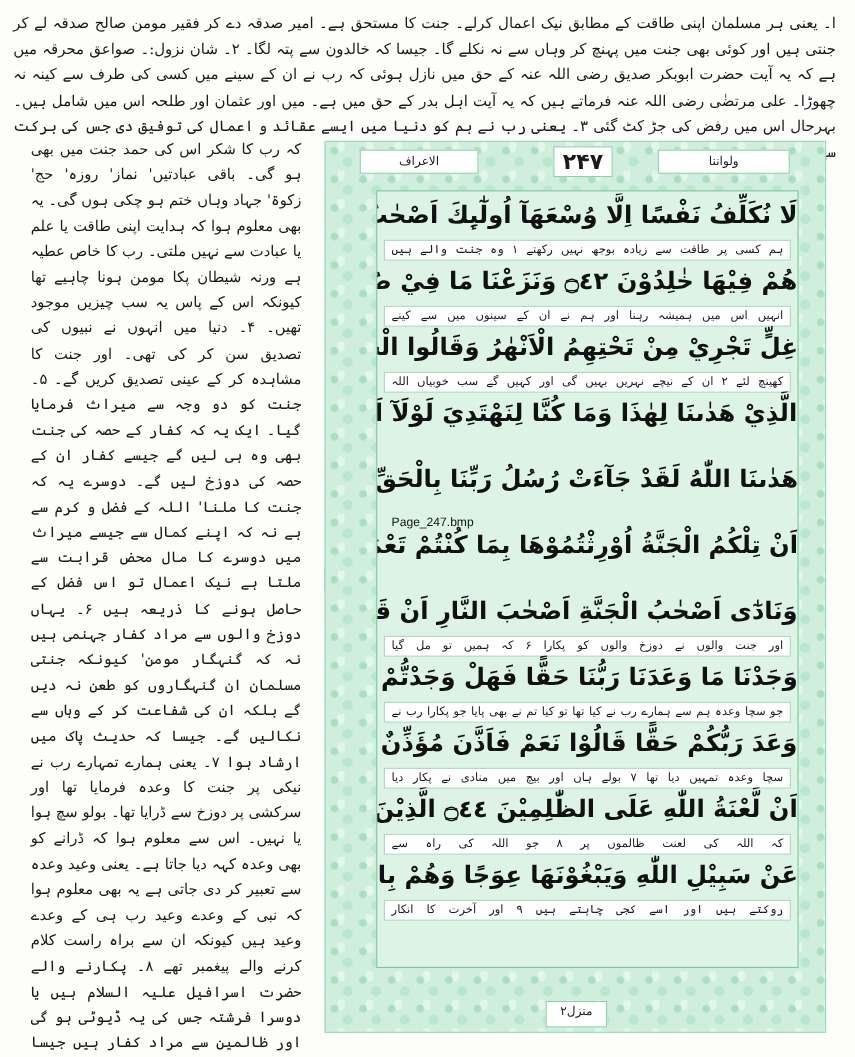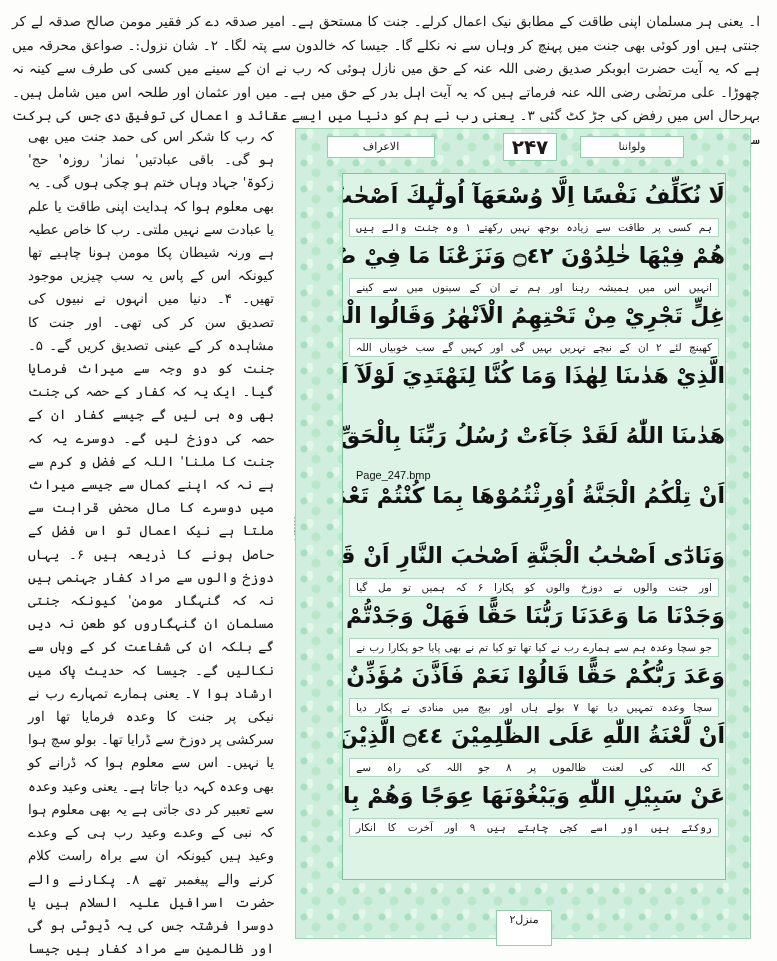--- a/index.html
+++ b/index.html
@@ -64,42 +64,42 @@
     line-height:40px; color:#111; white-space:nowrap; overflow:hidden;
   }
   .trans {
     position:absolute; left:6px; right:6px; height:19px;
     background:#ffffff; border:1px solid #a9d9bc; box-sizing:border-box;
     direction:rtl; text-align:justify; text-align-last:justify;
     font-family:"DejaVu Serif", serif; font-size:10.5px; line-height:17px;
     padding:0 6px; white-space:nowrap; overflow:hidden;
   }
   .manzil-box {
-    position:absolute; left:200px; top:781px; width:56px; height:36px;
+    position:absolute; left:200px; top:781px; width:56px; height:24px;
     background:#ffffff; border:1px solid #8fcfa9; box-sizing:border-box;
     font-family:"DejaVu Serif", serif; font-size:11px; line-height:18px;
     text-align:center; direction:rtl;
   }
   .file-label {
     position:absolute; left:356px; top:469px;
     font-family:"Liberation Sans", sans-serif; font-size:11px; color:#111;
     background:transparent;
   }
 </style>
 </head>
 <body>
 
 <div class="top-note">ا۔ یعنی ہر مسلمان اپنی طاقت کے مطابق نیک اعمال کرلے۔ جنت کا مستحق ہے۔ امیر صدقہ دے کر فقیر مومن صالح صدقہ لے کر جنتی ہیں اور کوئی بھی جنت میں پہنچ کر وہاں سے نہ نکلے گا۔ جیسا کہ خالدون سے پتہ لگا۔ ۲۔ شان نزول:۔ صواعق محرقہ میں ہے کہ یہ آیت حضرت ابوبکر صدیق رضی اللہ عنہ کے حق میں نازل ہوئی کہ رب نے ان کے سینے میں کسی کی طرف سے کینہ نہ چھوڑا۔ علی مرتضٰی رضی اللہ عنہ فرماتے ہیں کہ یہ آیت اہل بدر کے حق میں ہے۔ میں اور عثمان اور طلحہ اس میں شامل ہیں۔ بہرحال اس میں رفض کی جڑ کٹ گئی ۳۔ یعنی رب نے ہم کو دنیا میں ایسے عقائد و اعمال کی توفیق دی جس کی برکت سے ہم یہاں پہنچے۔ اس سے معلوم ہوا</div>
 
 <div class="side-note">کہ رب کا شکر اس کی حمد جنت میں بھی ہو گی۔ باقی عبادتیں' نماز' روزہ' حج' زکوۃ' جہاد وہاں ختم ہو چکی ہوں گی۔ یہ بھی معلوم ہوا کہ ہدایت اپنی طاقت یا علم یا عبادت سے نہیں ملتی۔ رب کا خاص عطیہ ہے ورنہ شیطان پکا مومن ہونا چاہیے تھا کیونکہ اس کے پاس یہ سب چیزیں موجود تھیں۔ ۴۔ دنیا میں انہوں نے نبیوں کی تصدیق سن کر کی تھی۔ اور جنت کا مشاہدہ کر کے عینی تصدیق کریں گے۔ ۵۔ جنت کو دو وجہ سے میراث فرمایا گیا۔ ایک یہ کہ کفار کے حصہ کی جنت بھی وہ ہی لیں گے جیسے کفار ان کے حصہ کی دوزخ لیں گے۔ دوسرے یہ کہ جنت کا ملنا' اللہ کے فضل و کرم سے ہے نہ کہ اپنے کمال سے جیسے میراث میں دوسرے کا مال محض قرابت سے ملتا ہے نیک اعمال تو اس فضل کے حاصل ہونے کا ذریعہ ہیں ۶۔ یہاں دوزخ والوں سے مراد کفار جہنمی ہیں نہ کہ گنہگار مومن' کیونکہ جنتی مسلمان ان گنہگاروں کو طعن نہ دیں گے بلکہ ان کی شفاعت کر کے وہاں سے نکالیں گے۔ جیسا کہ حدیث پاک میں ارشاد ہوا ۷۔ یعنی ہمارے تمہارے رب نے نیکی پر جنت کا وعدہ فرمایا تھا اور سرکشی پر دوزخ سے ڈرایا تھا۔ بولو سچ ہوا یا نہیں۔ اس سے معلوم ہوا کہ ڈرانے کو بھی وعدہ کہہ دیا جاتا ہے۔ یعنی وعید وعدہ سے تعبیر کر دی جاتی ہے یہ بھی معلوم ہوا کہ نبی کے وعدے وعید رب ہی کے وعدے وعید ہیں کیونکہ ان سے براہ راست کلام کرنے والے پیغمبر تھے ۸۔ پکارنے والے حضرت اسرافیل علیہ السلام ہیں یا دوسرا فرشتہ جس کی یہ ڈیوٹی ہو گی اور ظالمین سے مراد کفار ہیں جیسا کہ اگلی آیت سے پتہ لگ رہا ہے ۹۔ اگرچہ روکنا دنیا میں ہی ہو چکا تھا لیکن چونکہ اس کا نتیجہ آج ظاہر ہو رہا ہے' اس لئے حال سے تعبیر فرمایا گیا گویا وہ قیامت میں روک رہے ہیں۔</div>
 
 <div class="side-marker">الملتنة</div>
 
 <div class="frame">
-  <div class="header-box" style="left:284px; width:104px;">ولواننا</div>
+  <div class="header-box" style="left:302px; width:120px;">ولواننا</div>
   <div class="page-number" style="left:207px; width:54px;">۲۴۷</div>
   <div class="header-box" style="left:31px; width:108px;">الاعراف</div>
 
   <div class="frame-inner">
     <div class="verse" style="top:2px;">لَا نُكَلِّفُ نَفْسًا اِلَّا وُسْعَهَآ اُولٰٓىِٕكَ اَصْحٰبُ الْجَنَّةِ</div>
     <div class="trans" style="top:44px;">ہم کسی پر طاقت سے زیادہ بوجھ نہیں رکھتے ۱ وہ جنت والے ہیں</div>
 
     <div class="verse" style="top:62px;">هُمْ فِيْهَا خٰلِدُوْنَ ۝٤٢ وَنَزَعْنَا مَا فِيْ صُدُوْرِهِمْ مِّنْ</div>
     <div class="trans" style="top:104px;">انہیں اس میں ہمیشہ رہنا اور ہم نے ان کے سینوں میں سے کینے</div>
 

